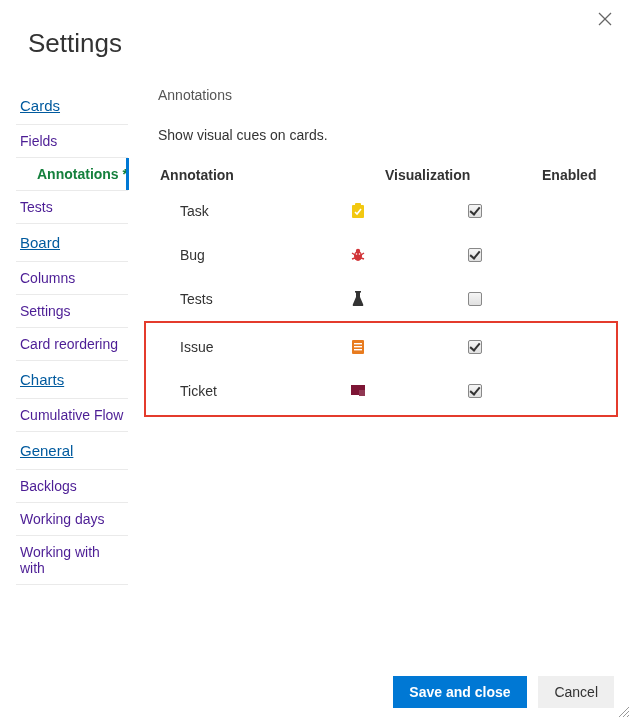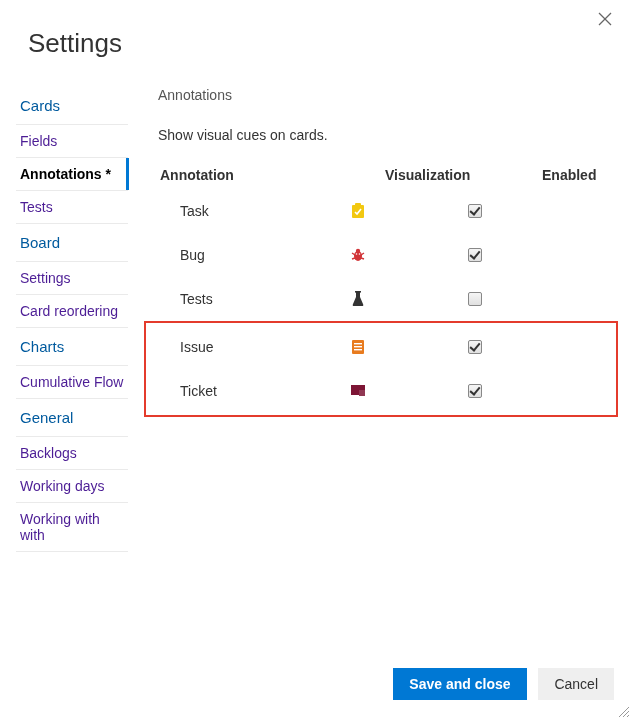--- a/index.html
+++ b/index.html
@@ -41,32 +41,34 @@
   }
   .sidebar {
     width: 163px;
     padding-left: 16px;
   }
   .side-header {
     color: #005a9e;
     font-size: 15px;
     padding: 10px 0 10px 4px;
     border-bottom: 1px solid #eaeaea;
+    text-decoration: underline;
   }
   .side-item {
     padding: 8px 0 8px 4px;
     border-bottom: 1px solid #eaeaea;
     color: #4c1d95;
     cursor: pointer;
     font-size: 14px;
     position: relative;
   }
   .side-item.active {
-    color: #000000;
+    color: #15803d;
     font-weight: 700;
+    text-align: right;
   }
   .side-item.active::after {
     content: "";
     position: absolute;
     right: -1px;
     top: 0;
     bottom: 0;
     width: 3px;
     background: #0078d4;
   }
@@ -133,21 +135,21 @@
   .highlight-box {
     border: 2px solid #e43b2c;
     margin-left: -14px;
     padding-left: 12px;
     padding-top: 2px;
     padding-bottom: 2px;
     margin-right: -6px;
   }
   .footer {
     position: absolute;
-    bottom: 20px;
+    bottom: 12px;
     right: 18px;
   }
   .btn {
     height: 32px;
     padding: 0 16px;
     font-size: 14px;
     border: none;
     cursor: pointer;
     margin-left: 8px;
     font-family: inherit;
@@ -183,20 +185,21 @@
 
   <h1 class="title">Settings</h1>
 
   <div class="body">
     <nav class="sidebar" id="sidebar">
         <div class="side-header">Cards</div>
         <div class="side-item">Fields</div>
         <div class="side-item active">Annotations *</div>
         <div class="side-item">Tests</div>
         <div class="side-header">Board</div>
+        <div class="side-item">Columns</div>
         <div class="side-item">Settings</div>
         <div class="side-item">Card reordering</div>
         <div class="side-header">Charts</div>
         <div class="side-item">Cumulative Flow</div>
         <div class="side-header">General</div>
         <div class="side-item">Backlogs</div>
         <div class="side-item">Working days</div>
         <div class="side-item">Working with with</div>
       </nav>
 

